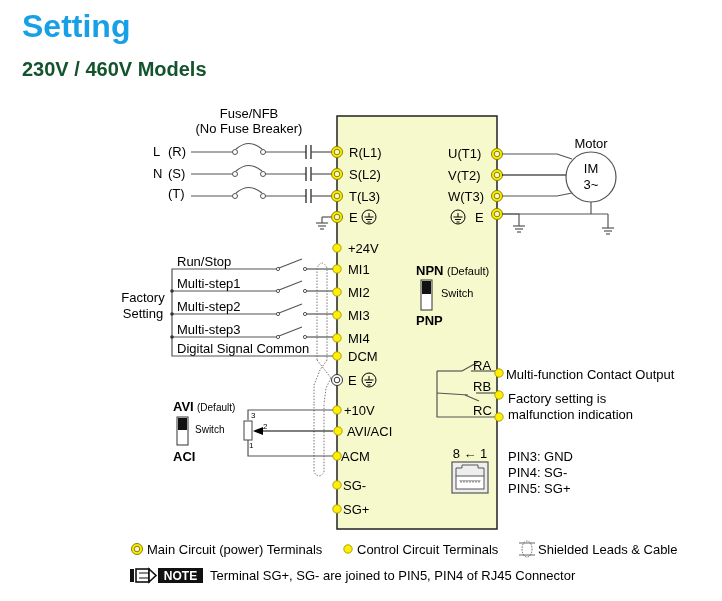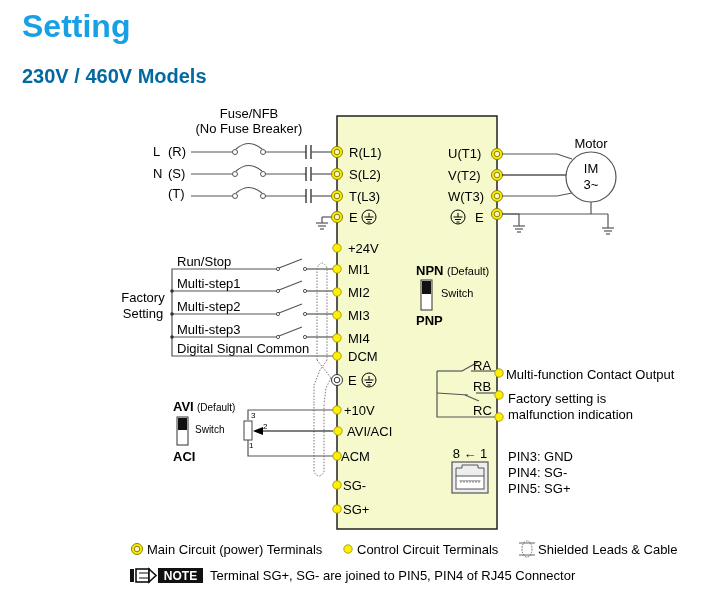--- a/index.html
+++ b/index.html
@@ -1,18 +1,18 @@
 <!DOCTYPE html>
 <html><head>
   <meta charset="utf-8">
   <style>
     html, body { margin: 0; padding: 0; background: #ffffff; }
     body { width: 722px; height: 601px; position: relative; overflow: hidden; font-family: "Liberation Sans", sans-serif; }
     .title { position: absolute; left: 22px; top: 8px; font-size: 32px; font-weight: bold; color: #18a0e6; font-family: "Liberation Sans", sans-serif; }
-    .subtitle { position: absolute; left: 22px; top: 65px; font-size: 20px; font-weight: bold; color: #0369a1; font-family: "Liberation Sans", sans-serif; }
+    .subtitle { position: absolute; left: 22px; top: 58px; font-size: 20px; font-weight: bold; color: #14532d; font-family: "Liberation Sans", sans-serif; }
     svg { position: absolute; left: 0; top: 0; }
     svg text { font-family: "Liberation Sans", sans-serif; fill: #000; }
     .lbl { font-size: 13px; }
     .lbl-sm { font-size: 11px; }
     .bold { font-weight: bold; }
     .wire { stroke: #555; stroke-width: 1.2; fill: none; }
     .wire-dark { stroke: #000; stroke-width: 1.1; fill: none; }
     .shield { stroke: #777; stroke-width: 1; fill: none; stroke-dasharray: 1.5 1.5; }
   </style>
 </head>

